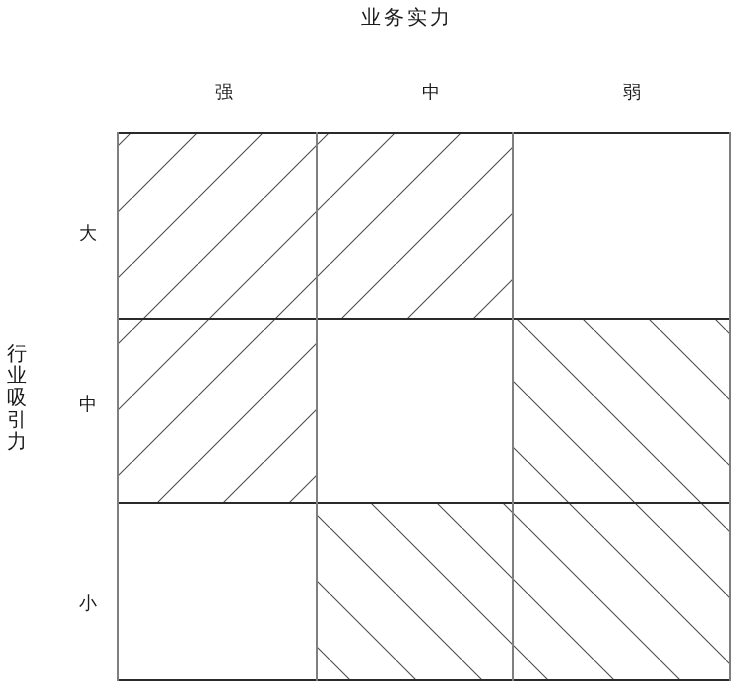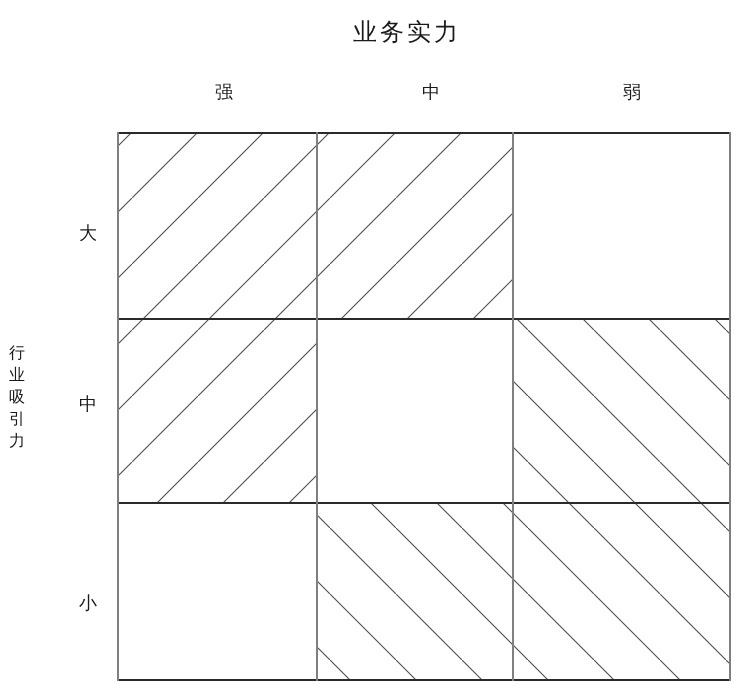--- a/index.html
+++ b/index.html
@@ -11,24 +11,24 @@
   .stage {
     position: relative;
     width: 747px;
     height: 688px;
     background: #ffffff;
     overflow: hidden;
     color: #1a1a1a;
   }
   .axis-title-top {
     position: absolute;
-    top: 16px;
+    top: 4px;
     left: 407px;
     transform: translateX(-50%);
-    font-size: 24px;
+    font-size: 20px;
     letter-spacing: 3px;
     white-space: nowrap;
   }
   .col-header {
     position: absolute;
     top: 80px;
     transform: translateX(-50%);
     font-size: 18px;
     white-space: nowrap;
   }
@@ -37,21 +37,21 @@
     left: 88px;
     transform: translate(-50%, -50%);
     font-size: 18px;
     white-space: nowrap;
   }
   .axis-title-left {
     position: absolute;
     left: 7px;
     top: 342px;
     width: 20px;
-    font-size: 16px;
+    font-size: 20px;
     line-height: 22px;
     text-align: center;
     word-break: break-all;
   }
   svg.grid {
     position: absolute;
     left: 0;
     top: 0;
   }
   .grid-line-v {

